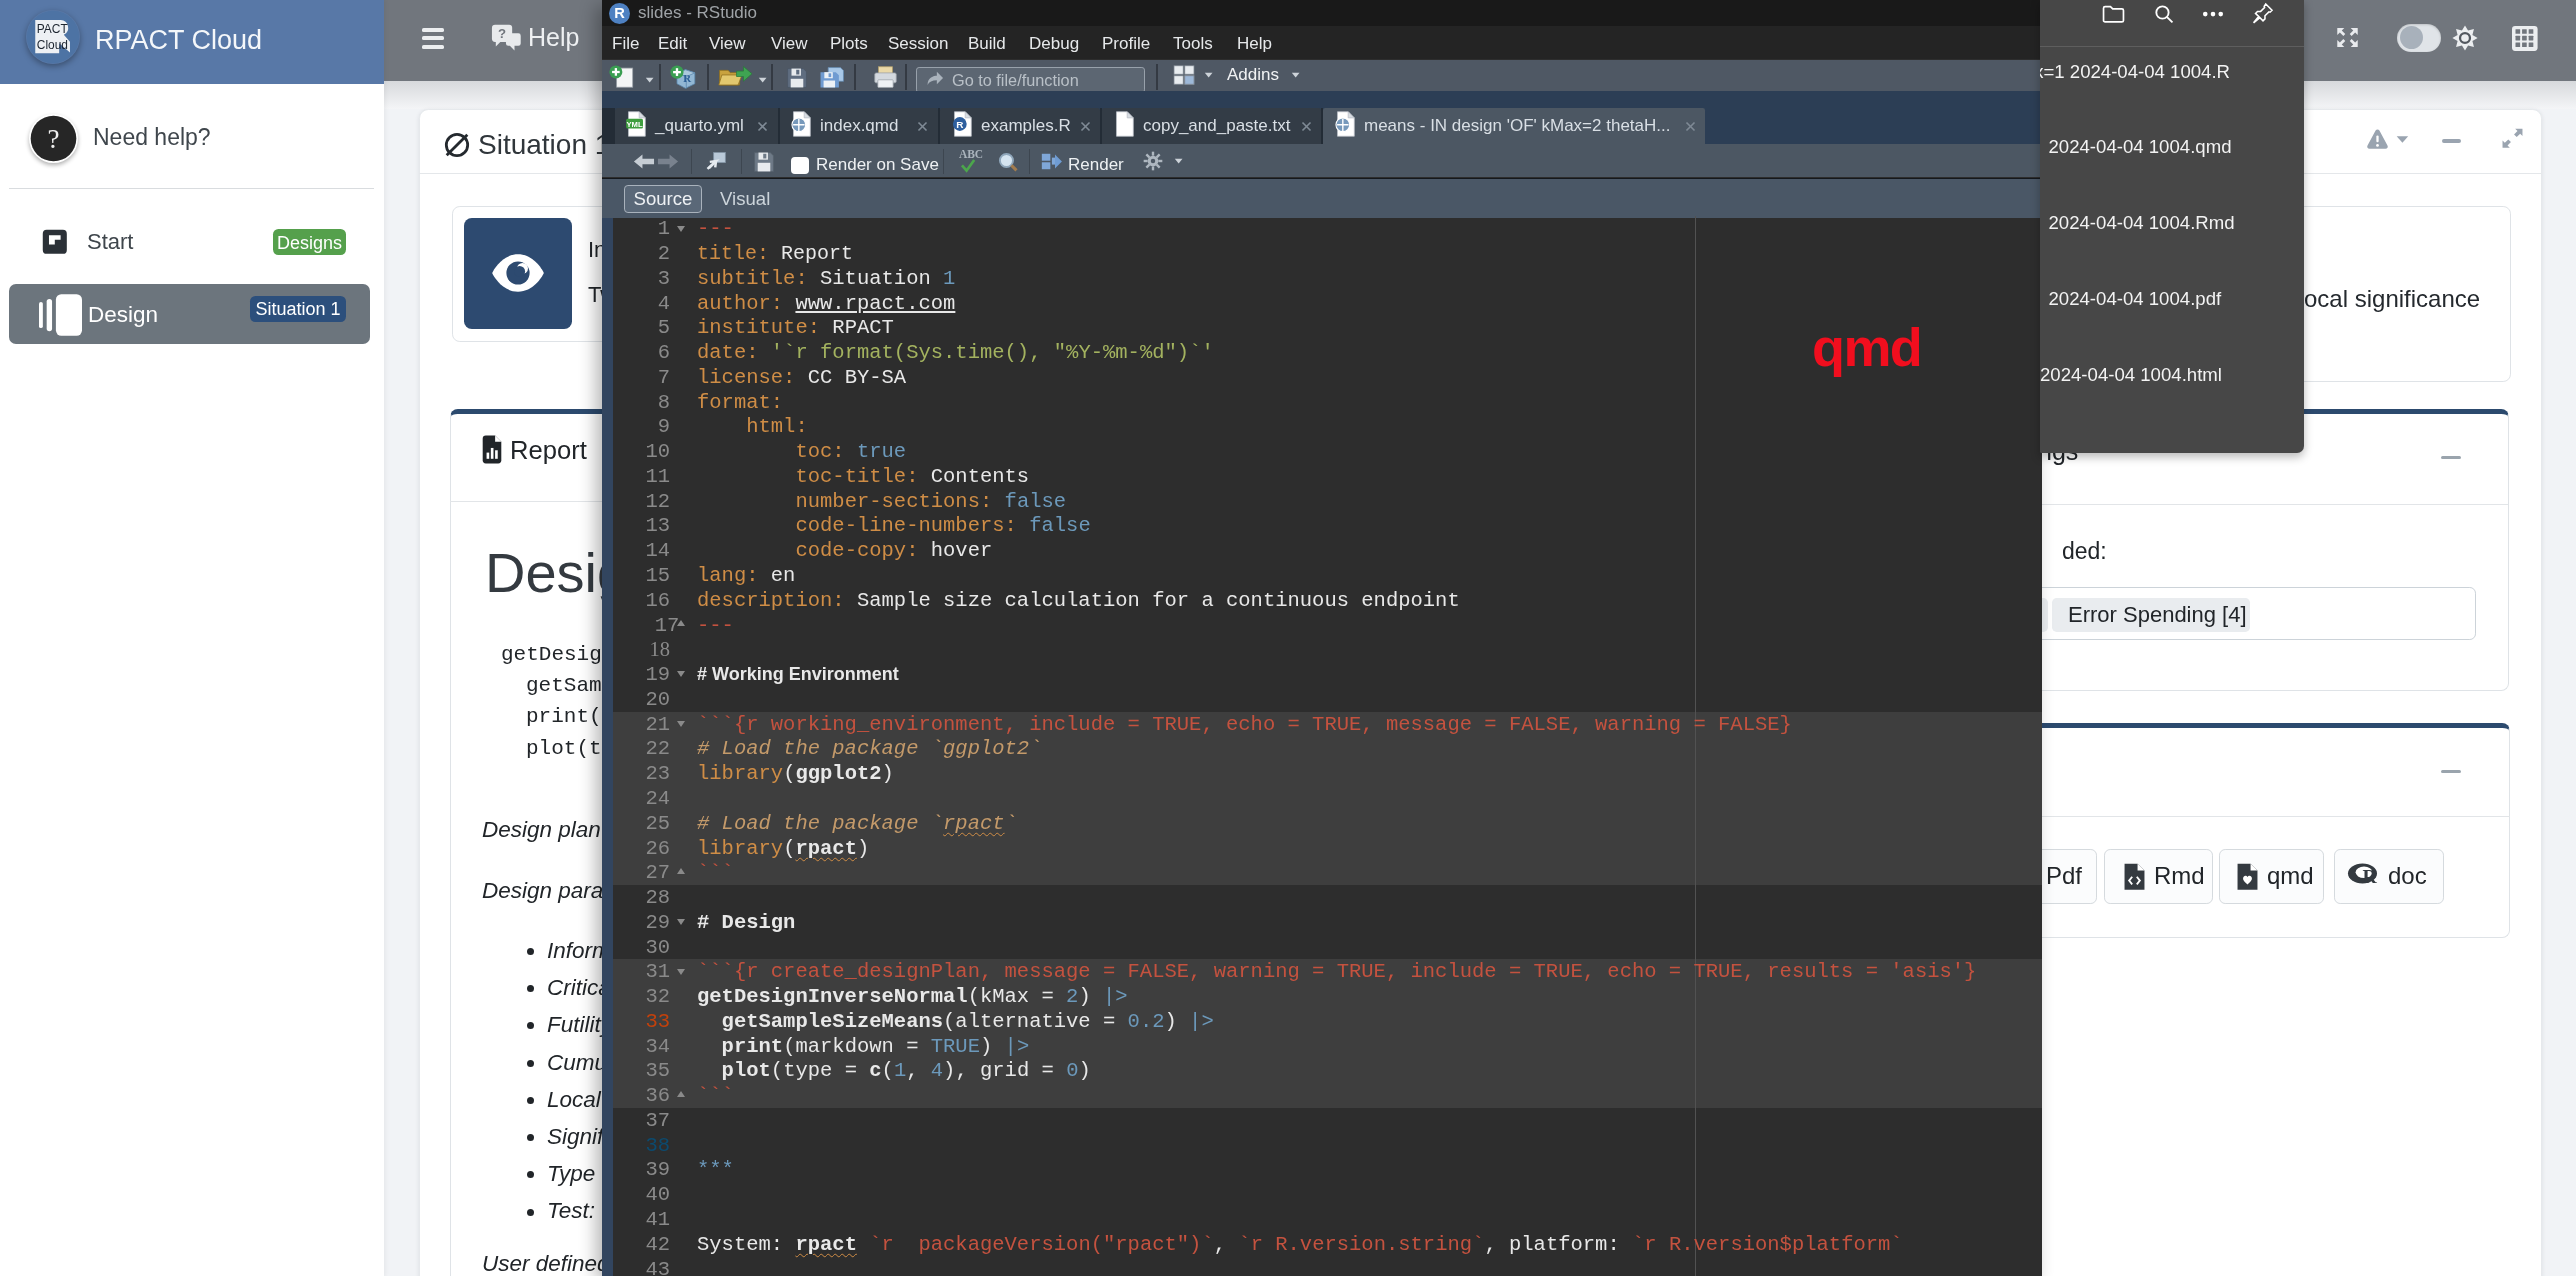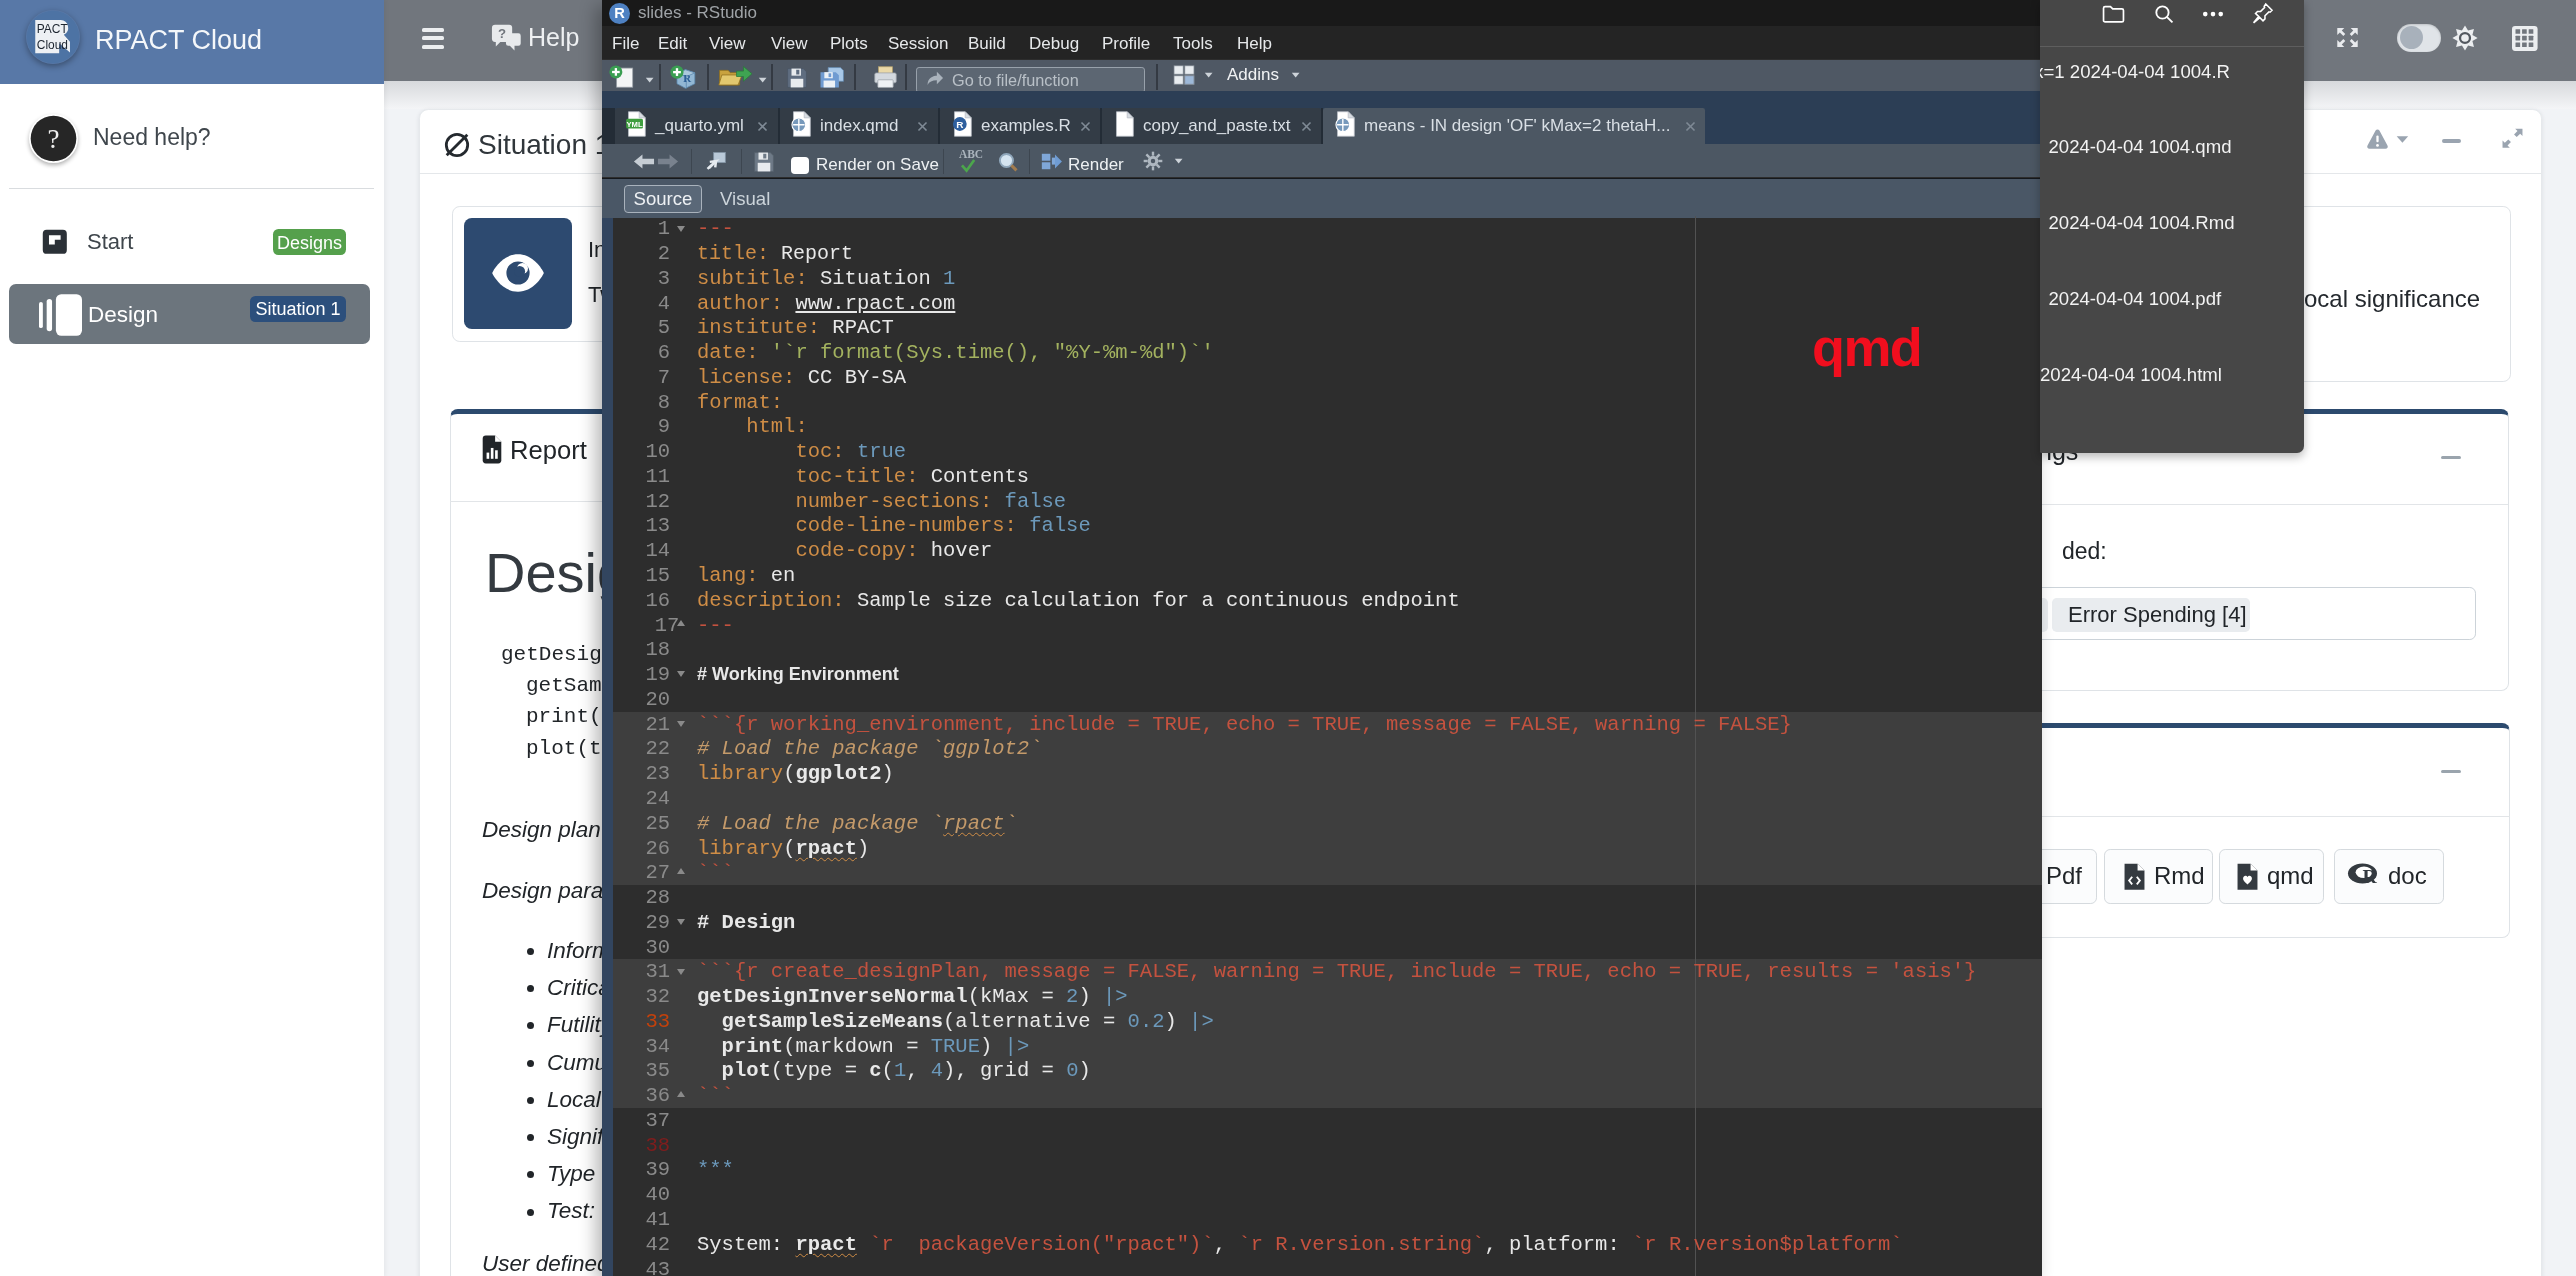--- a/index.html
+++ b/index.html
@@ -540,21 +540,21 @@
 <div class="abs" style="left:602px;top:513px;width:68px;text-align:right;color:#8a8a8a;font-family:Liberation Mono,monospace;font-size:20.5px;line-height:25px;white-space:pre;">13</div>
 <div class="abs" style="left:697px;top:513px;font-family:Liberation Mono,monospace;font-size:20.5px;line-height:25px;white-space:pre;"><span style="color:#e8e8e8;">        </span><span style="color:#cf8d46;">code-line-numbers:</span><span style="color:#e8e8e8;"> </span><span style="color:#6c99bb;">false</span></div>
 <div class="abs" style="left:602px;top:538px;width:68px;text-align:right;color:#8a8a8a;font-family:Liberation Mono,monospace;font-size:20.5px;line-height:25px;white-space:pre;">14</div>
 <div class="abs" style="left:697px;top:538px;font-family:Liberation Mono,monospace;font-size:20.5px;line-height:25px;white-space:pre;"><span style="color:#e8e8e8;">        </span><span style="color:#cf8d46;">code-copy:</span><span style="color:#e8e8e8;"> hover</span></div>
 <div class="abs" style="left:602px;top:563px;width:68px;text-align:right;color:#8a8a8a;font-family:Liberation Mono,monospace;font-size:20.5px;line-height:25px;white-space:pre;">15</div>
 <div class="abs" style="left:697px;top:563px;font-family:Liberation Mono,monospace;font-size:20.5px;line-height:25px;white-space:pre;"><span style="color:#cf8d46;">lang:</span><span style="color:#e8e8e8;"> en</span></div>
 <div class="abs" style="left:602px;top:588px;width:68px;text-align:right;color:#8a8a8a;font-family:Liberation Mono,monospace;font-size:20.5px;line-height:25px;white-space:pre;">16</div>
 <div class="abs" style="left:697px;top:588px;font-family:Liberation Mono,monospace;font-size:20.5px;line-height:25px;white-space:pre;"><span style="color:#cf8d46;">description:</span><span style="color:#e8e8e8;"> Sample size calculation for a continuous endpoint</span></div>
 <div class="abs" style="left:602px;top:613px;width:68px;text-align:center;color:#8a8a8a;font-family:Liberation Mono,monospace;font-size:20.5px;line-height:25px;white-space:pre;margin-left:31px;">17</div>
 <div class="abs" style="left:697px;top:613px;font-family:Liberation Mono,monospace;font-size:20.5px;line-height:25px;white-space:pre;"><span style="color:#c4523f;">---</span></div>
-<div class="abs" style="left:602px;top:637px;width:68px;text-align:right;color:#8a8a8a;font-family:Liberation Mono, monospace;font-size:20.5px;line-height:25px;white-space:pre;">18</div>
+<div class="abs" style="left:602px;top:637px;width:68px;text-align:right;color:#8a8a8a;font-family:Liberation Serif, serif;font-size:20.5px;line-height:25px;white-space:pre;">18</div>
 <div class="abs" style="left:602px;top:662px;width:68px;text-align:right;color:#8a8a8a;font-family:Liberation Mono,monospace;font-size:20.5px;line-height:25px;white-space:pre;">19</div>
 <div class="abs" style="left:697px;top:662px;font-family:Liberation Sans, sans-serif;font-size:18px;line-height:25px;white-space:pre;"><span style="color:#e8e8e8;font-weight:bold;"># Working Environment</span></div>
 <div class="abs" style="left:602px;top:687px;width:68px;text-align:right;color:#8a8a8a;font-family:Liberation Mono,monospace;font-size:20.5px;line-height:25px;white-space:pre;">20</div>
 <div class="abs" style="left:602px;top:712px;width:68px;text-align:right;color:#8a8a8a;font-family:Liberation Mono,monospace;font-size:20.5px;line-height:25px;white-space:pre;">21</div>
 <div class="abs" style="left:697px;top:712px;font-family:Liberation Mono,monospace;font-size:20.5px;line-height:25px;white-space:pre;"><span style="color:#c4523f;">```{r working_environment, include = TRUE, echo = TRUE, message = FALSE, warning = FALSE}</span></div>
 <div class="abs" style="left:602px;top:736px;width:68px;text-align:right;color:#8a8a8a;font-family:Liberation Mono,monospace;font-size:20.5px;line-height:25px;white-space:pre;">22</div>
 <div class="abs" style="left:697px;top:736px;font-family:Liberation Mono,monospace;font-size:20.5px;line-height:25px;white-space:pre;"><span style="color:#c49a6a;font-style:italic;"># Load the package `ggplot2`</span></div>
 <div class="abs" style="left:602px;top:761px;width:68px;text-align:right;color:#8a8a8a;font-family:Liberation Mono,monospace;font-size:20.5px;line-height:25px;white-space:pre;">23</div>
 <div class="abs" style="left:697px;top:761px;font-family:Liberation Mono,monospace;font-size:20.5px;line-height:25px;white-space:pre;"><span style="color:#cf8d46;">library</span><span style="color:#e8e8e8;">(</span><span style="color:#e8e8e8;font-weight:bold;">ggplot2</span><span style="color:#e8e8e8;">)</span></div>
 <div class="abs" style="left:602px;top:786px;width:68px;text-align:right;color:#8a8a8a;font-family:Liberation Mono,monospace;font-size:20.5px;line-height:25px;white-space:pre;">24</div>
@@ -574,21 +574,21 @@
 <div class="abs" style="left:697px;top:984px;font-family:Liberation Mono,monospace;font-size:20.5px;line-height:25px;white-space:pre;"><span style="color:#e8e8e8;font-weight:bold;">getDesignInverseNormal</span><span style="color:#e8e8e8;">(kMax = </span><span style="color:#6c99bb;">2</span><span style="color:#e8e8e8;">) </span><span style="color:#6c99bb;">|&gt;</span></div>
 <div class="abs" style="left:602px;top:1009px;width:68px;text-align:right;color:#c2410c;font-family:Liberation Mono,monospace;font-size:20.5px;line-height:25px;white-space:pre;">33</div>
 <div class="abs" style="left:697px;top:1009px;font-family:Liberation Mono,monospace;font-size:20.5px;line-height:25px;white-space:pre;"><span style="color:#e8e8e8;">  </span><span style="color:#e8e8e8;font-weight:bold;">getSampleSizeMeans</span><span style="color:#e8e8e8;">(alternative = </span><span style="color:#6c99bb;">0.2</span><span style="color:#e8e8e8;">) </span><span style="color:#6c99bb;">|&gt;</span></div>
 <div class="abs" style="left:602px;top:1034px;width:68px;text-align:right;color:#8a8a8a;font-family:Liberation Mono,monospace;font-size:20.5px;line-height:25px;white-space:pre;">34</div>
 <div class="abs" style="left:697px;top:1034px;font-family:Liberation Mono,monospace;font-size:20.5px;line-height:25px;white-space:pre;"><span style="color:#e8e8e8;">  </span><span style="color:#e8e8e8;font-weight:bold;">print</span><span style="color:#e8e8e8;">(markdown = </span><span style="color:#6c99bb;">TRUE</span><span style="color:#e8e8e8;">) </span><span style="color:#6c99bb;">|&gt;</span></div>
 <div class="abs" style="left:602px;top:1058px;width:68px;text-align:right;color:#8a8a8a;font-family:Liberation Mono,monospace;font-size:20.5px;line-height:25px;white-space:pre;">35</div>
 <div class="abs" style="left:697px;top:1058px;font-family:Liberation Mono,monospace;font-size:20.5px;line-height:25px;white-space:pre;"><span style="color:#e8e8e8;">  </span><span style="color:#e8e8e8;font-weight:bold;">plot</span><span style="color:#e8e8e8;">(type = </span><span style="color:#e8e8e8;font-weight:bold;">c</span><span style="color:#e8e8e8;">(</span><span style="color:#6c99bb;">1</span><span style="color:#e8e8e8;">, </span><span style="color:#6c99bb;">4</span><span style="color:#e8e8e8;">), grid = </span><span style="color:#6c99bb;">0</span><span style="color:#e8e8e8;">)</span></div>
 <div class="abs" style="left:602px;top:1083px;width:68px;text-align:right;color:#8a8a8a;font-family:Liberation Mono,monospace;font-size:20.5px;line-height:25px;white-space:pre;">36</div>
 <div class="abs" style="left:697px;top:1083px;font-family:Liberation Mono,monospace;font-size:20.5px;line-height:25px;white-space:pre;"><span style="color:#c4523f;">```</span></div>
 <div class="abs" style="left:602px;top:1108px;width:68px;text-align:right;color:#8a8a8a;font-family:Liberation Mono,monospace;font-size:20.5px;line-height:25px;white-space:pre;">37</div>
-<div class="abs" style="left:602px;top:1133px;width:68px;text-align:right;color:#7f1d1d;font-family:Liberation Mono,monospace;font-size:20.5px;line-height:25px;white-space:pre;padding-left:15px;">38</div>
+<div class="abs" style="left:602px;top:1133px;width:68px;text-align:right;color:#0c4a6e;font-family:Liberation Mono,monospace;font-size:20.5px;line-height:25px;white-space:pre;padding-left:15px;">38</div>
 <div class="abs" style="left:602px;top:1157px;width:68px;text-align:right;color:#8a8a8a;font-family:Liberation Mono,monospace;font-size:20.5px;line-height:25px;white-space:pre;">39</div>
 <div class="abs" style="left:697px;top:1157px;font-family:Liberation Mono,monospace;font-size:20.5px;line-height:25px;white-space:pre;"><span style="color:#6c99bb;">***</span></div>
 <div class="abs" style="left:602px;top:1182px;width:68px;text-align:right;color:#8a8a8a;font-family:Liberation Mono,monospace;font-size:20.5px;line-height:25px;white-space:pre;">40</div>
 <div class="abs" style="left:602px;top:1207px;width:68px;text-align:right;color:#8a8a8a;font-family:Liberation Mono,monospace;font-size:20.5px;line-height:25px;white-space:pre;">41</div>
 <div class="abs" style="left:602px;top:1232px;width:68px;text-align:right;color:#8a8a8a;font-family:Liberation Mono,monospace;font-size:20.5px;line-height:25px;white-space:pre;">42</div>
 <div class="abs" style="left:697px;top:1232px;font-family:Liberation Mono,monospace;font-size:20.5px;line-height:25px;white-space:pre;"><span style="color:#e8e8e8;">System: </span><span style="color:#e8e8e8;font-weight:bold;text-decoration:underline wavy #cf8d46 0.8px;text-underline-offset:3.1px;">rpact</span><span style="color:#e8e8e8;"> </span><span style="color:#c4523f;">`r  packageVersion("rpact")`</span><span style="color:#e8e8e8;">, </span><span style="color:#c4523f;">`r R.version.string`</span><span style="color:#e8e8e8;">, platform: </span><span style="color:#c4523f;">`r R.version$platform`</span></div>
 <div class="abs" style="left:602px;top:1257px;width:68px;text-align:right;color:#8a8a8a;font-family:Liberation Mono,monospace;font-size:20.5px;line-height:25px;white-space:pre;">43</div>
 <div class="abs" style="left:677px;top:226px;width:0;height:0;border-left:4.7px solid transparent;border-right:4.7px solid transparent;border-top:6.2px solid #8a8a8a;"></div>
 <div class="abs" style="left:677px;top:671px;width:0;height:0;border-left:4.7px solid transparent;border-right:4.7px solid transparent;border-top:6.2px solid #8a8a8a;"></div>
 <div class="abs" style="left:677px;top:721px;width:0;height:0;border-left:4.7px solid transparent;border-right:4.7px solid transparent;border-top:6.2px solid #8a8a8a;"></div>

